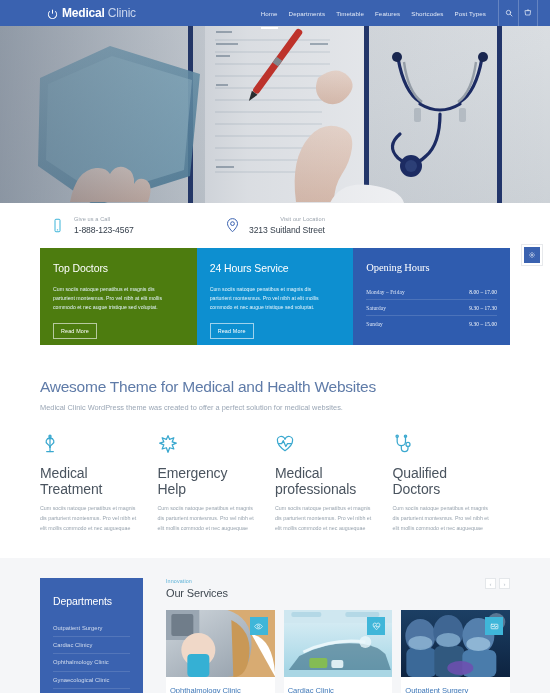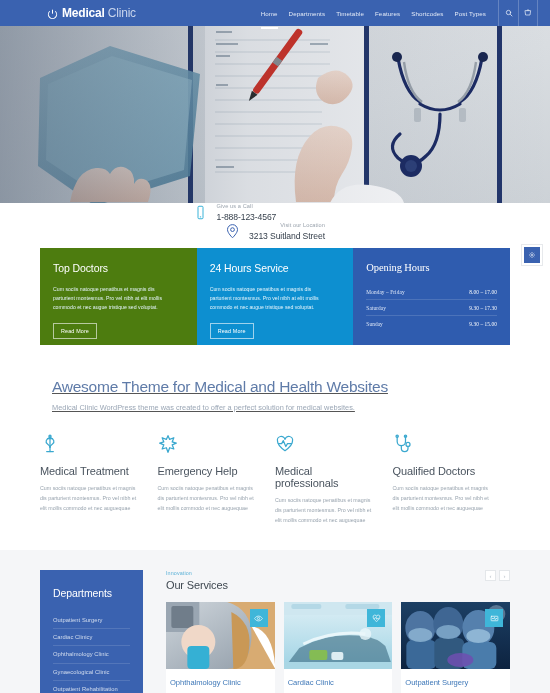--- a/index.html
+++ b/index.html
@@ -51,21 +51,21 @@
   .hero-btns { display:flex; gap:7px; margin-top:14px; }
   .hero-btn {
     border:1px solid rgba(255,255,255,.75); color:#fff; font-size:5.4px;
     padding:4px 8px; letter-spacing:.2px; background:rgba(255,255,255,.04);
     white-space:nowrap;
   }
 
   
   .contact-bar {
     height:45px; background:#fff; display:flex; align-items:center;
-    padding:0 40px; border-bottom:0;flex-direction:column;
+    padding:0 40px; border-bottom:0;
   }
   .contact-item { display:flex; align-items:center; gap:9px; }
   .contact-item.c1 { width:185px; padding-left:10px;}
   .contact-item.c2 { width:155px; }
   .contact-item.c3 { width:auto;text-align:right; }
   .c-icon { width:15px; height:15px; color:#3ab3d8; flex:none; }
   .c-icon.blue { color:#2f76c8; }
   .c-icon.navy { color:#3a62b0; }
   .c-label { font-size:5.6px; color:#9aa3ad; margin-bottom:3px; letter-spacing:.1px; }
   .c-value { font-size:8.6px; color:#37414d; letter-spacing:-0.1px; }
@@ -91,32 +91,32 @@
 
   
   .side-tab {
     position:absolute; right:8px; top:245px; width:20px; height:20px;
     background:#3a62b0; display:flex; align-items:center; justify-content:center;
     border:2px solid #fff; box-shadow:0 0 0 1px #e7e9ec;
   }
   .side-tab svg { width:8px; height:8px; color:#fff; }
 
   
-  .awesome { padding:33px 40px 0 52px;text-decoration:underline; }
+  .awesome { padding:33px 40px 0 40px; }
   .awesome h2 {
     font-size:15.5px; color:#5f7ba8; font-weight:normal; letter-spacing:-0.25px;
     margin-bottom:7px;
   }
   .awesome .sub { font-size:7.4px; color:#9aa6b5; letter-spacing:0; }
 
   .features { display:flex; margin:22px 40px 0 40px; gap:0; }
   .feature { flex:1; padding-right:18px; }
   .f-icon { height:22px; color:#3aa8cf; margin-bottom:9px; }
   .f-icon svg { height:20px; width:20px; display:block; }
-  .feature h4 { font-size:11px; color:#4a545f; font-weight:normal; margin-bottom:7px; letter-spacing:-0.1px; }
+  .feature h4 { font-size:14px; color:#4a545f; font-weight:normal; margin-bottom:7px; letter-spacing:-0.1px; }
   .feature p { font-size:5.3px; color:#98a3ae; line-height:1.85; }
 
   
   .services-wrap {
     margin-top:25px; background:#f5f6f8; padding:20px 40px 0 40px;
     height:155px; display:flex; gap:14px; position:relative;
   }
   .dept {
     width:103px; background:#3a62b0; padding:17px 13px 10px 13px; flex:none;
     align-self:flex-start;

